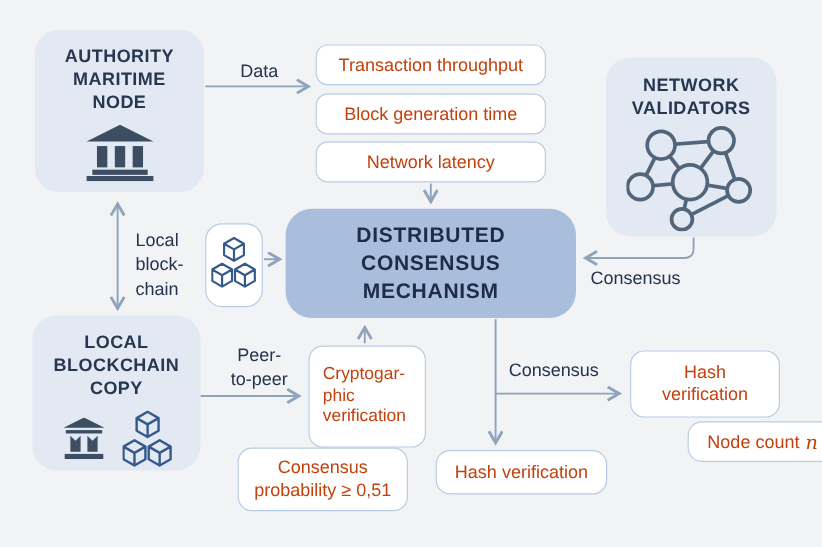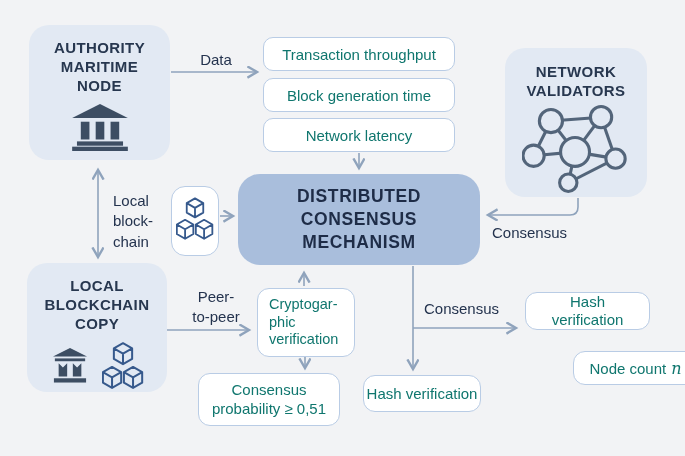--- a/index.html
+++ b/index.html
@@ -30,21 +30,21 @@
     letter-spacing:.4px;text-align:center;color:#27374f;
   }
   .panel .title span{display:block;}
   .wbox{
     position:absolute;
     background:#ffffff;
     border:1.5px solid #b9cce5;
     border-radius:10px;
     box-sizing:border-box;
     display:flex;align-items:center;justify-content:center;
-    font-size:15px;color:#0f766e;text-align:center;
+    font-size:15px;color:#c2410c;text-align:center;
   }
   .wbox .lines span{display:block;line-height:1.22;}
   .bigbox{
     position:absolute;
     background:#a9bedc;
     border-radius:22px;
     display:flex;align-items:center;justify-content:center;
     text-align:center;
   }
   .bigbox .title{
@@ -223,42 +223,42 @@
         </svg>
       </span>
     </div>
   </div>
 
   <div class="edge-label center" style="left:178px;top:287px;width:76px;">
     <span style="display:block">Peer-</span>
     <span style="display:block">to-peer</span>
   </div>
 
-  <div class="wbox" style="left:257px;top:288px;width:98px;height:69px;border-radius:12px;justify-content:flex-start;padding-left:11px;">
+  <div class="wbox" style="left:257px;top:288px;width:98px;height:85px;border-radius:12px;justify-content:flex-start;padding-left:11px;">
     <div class="crypto-lines">
       <span>Cryptogar-</span>
       <span>phic</span>
       <span>verification</span>
     </div>
   </div>
 
   <div class="wbox" style="left:198px;top:373px;width:142px;height:53px;border-radius:12px;">
     <div class="lines">
       <span>Consensus</span>
       <span>probability ≥ 0,51</span>
     </div>
   </div>
 
   <div class="edge-label" style="left:424px;top:299px;">Consensus</div>
 
-  <div class="wbox" style="left:363px;top:375px;width:118px;height:37px;border-radius:12px;">
+  <div class="wbox" style="left:363px;top:375px;width:143px;height:37px;border-radius:12px;">
     <span>Hash verification</span>
   </div>
 
-  <div class="wbox" style="left:525px;top:292px;width:125px;height:38px;border-radius:12px;">
+  <div class="wbox" style="left:525px;top:292px;width:125px;height:56px;border-radius:12px;">
     <div class="lines">
       <span>Hash</span>
       <span>verification</span>
     </div>
   </div>
 
   <div class="wbox" style="left:525px;top:351px;width:125px;height:34px;border-radius:12px;margin-left:48px;">
     <span>Node count</span>
       <span class="var-n">n</span>
   </div>

